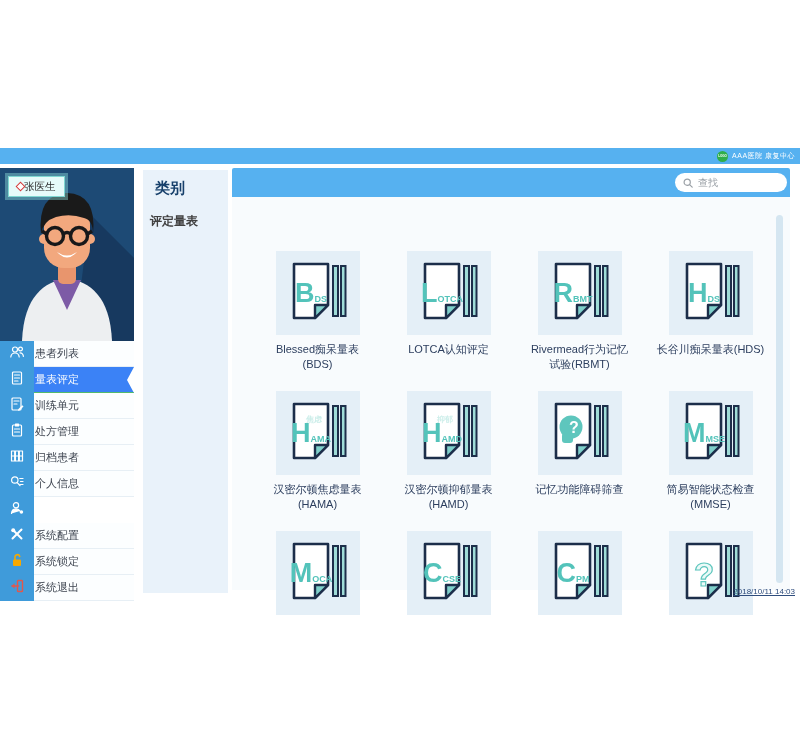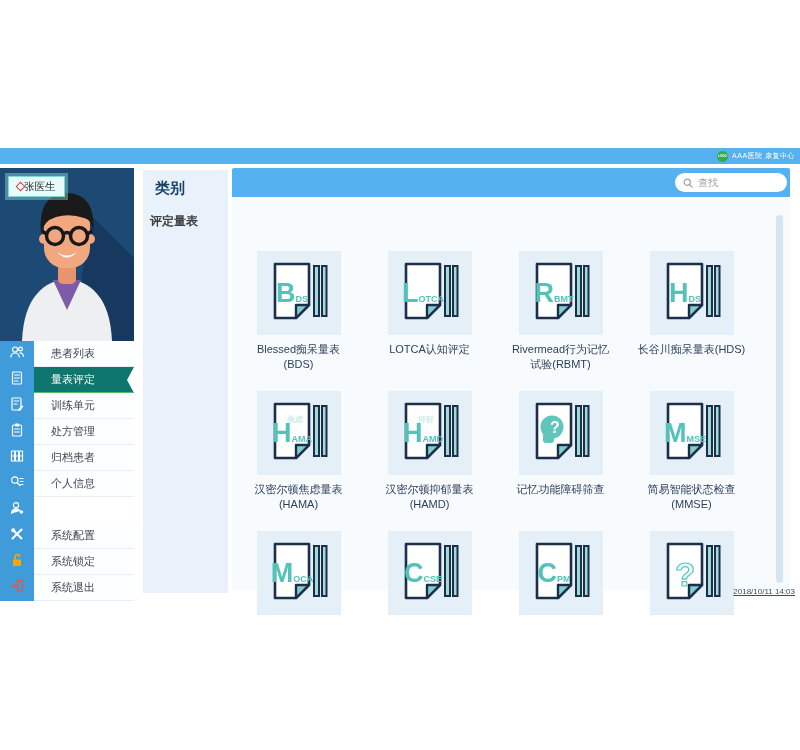--- a/index.html
+++ b/index.html
@@ -21,42 +21,42 @@
                 border:1px solid #7fd8d2; box-shadow:0 0 0 3px rgba(142,219,214,.45);
                 font-size:10.5px; color:#2b2b2b; }
   .diamond { width:7px; height:7px; border:1.6px solid #d23c3c; transform:rotate(45deg); background:#fff; }
   .avatar-svg { position:absolute; left:0; top:0; }
 
   
   .menu { position:absolute; left:0; top:341px; width:134px; height:260px; }
   .menu-row { display:flex; height:26px; cursor:pointer; }
   .mi-iconbox { width:34px; background:#3f9bda; display:flex; align-items:center; justify-content:center; flex:none; }
   .mi-body { flex:1; background:#fcfeff; border-bottom:1px solid #e7eff5; display:flex; align-items:center; }
-  .mi-label { padding-left:17px; font-size:11px; color:#3d4450; }
-  .menu-row.active .mi-body { background:#0f766e; border-bottom:1px solid #52ba6c;
+  .mi-label { padding-left:1px; font-size:11px; color:#3d4450; }
+  .menu-row.active .mi-body { background:#3b82f6; border-bottom:1px solid #52ba6c;
         clip-path:polygon(0 0,100% 0,calc(100% - 7px) 50%,100% 100%,0 100%); }
   .menu-row.active .mi-label { color:#fff; }
 
   
   .category-panel { position:absolute; left:143px; top:170px; width:85px; height:423px; background:#e9f2fa; }
   .cat-title { margin:9px 0 0 12px; font-size:15px; font-weight:bold; color:#17406b; }
   .cat-item { margin:15px 0 0 7px; font-size:12px; font-weight:bold; color:#404040; cursor:pointer; }
 
   
   .main { position:absolute; left:232px; top:168px; width:558px; height:422px; }
   .main-header { position:absolute; left:0; top:0; right:0; height:45px; background:#56b1f0; border-radius:2px; }
   .search-pill { position:absolute; right:3px; top:5px; width:112px; height:19px; background:#fff;
                  border-radius:10px; display:flex; align-items:center; padding:0 8px; gap:5px; }
   .search-pill input { border:none; outline:none; width:80px; font-size:10px; color:#666; background:transparent;
                        font-family:"Liberation Sans","DejaVu Sans",sans-serif; }
   .search-pill input::placeholder { color:#9aa0a6; }
   .main-body { position:absolute; left:0; top:29px; right:0; bottom:0; background:#f8fbfd; }
   .scrollbar { position:absolute; left:544px; top:47px; width:7px; height:368px; background:#d5e6f1; border-radius:4px; }
 
-  .grid { position:absolute; left:1px; top:54px; width:524px;
+  .grid { position:absolute; left:20px; top:54px; width:524px;
           display:grid; grid-template-columns:repeat(4,131px); grid-template-rows:repeat(3,140px); }
   .card { display:flex; flex-direction:column; align-items:center; cursor:pointer; }
   .card-square { width:84px; height:84px; background:#e4eff7; display:flex; align-items:center; justify-content:center; }
   .card-label { margin-top:7px; font-size:11px; line-height:15px; color:#2c3e5e; text-align:center; }
 
   .timestamp { position:absolute; right:5px; top:587px; font-size:8px; color:#2f4d7d;text-decoration:underline; }
 </style>
 </head>
 <body>
 

